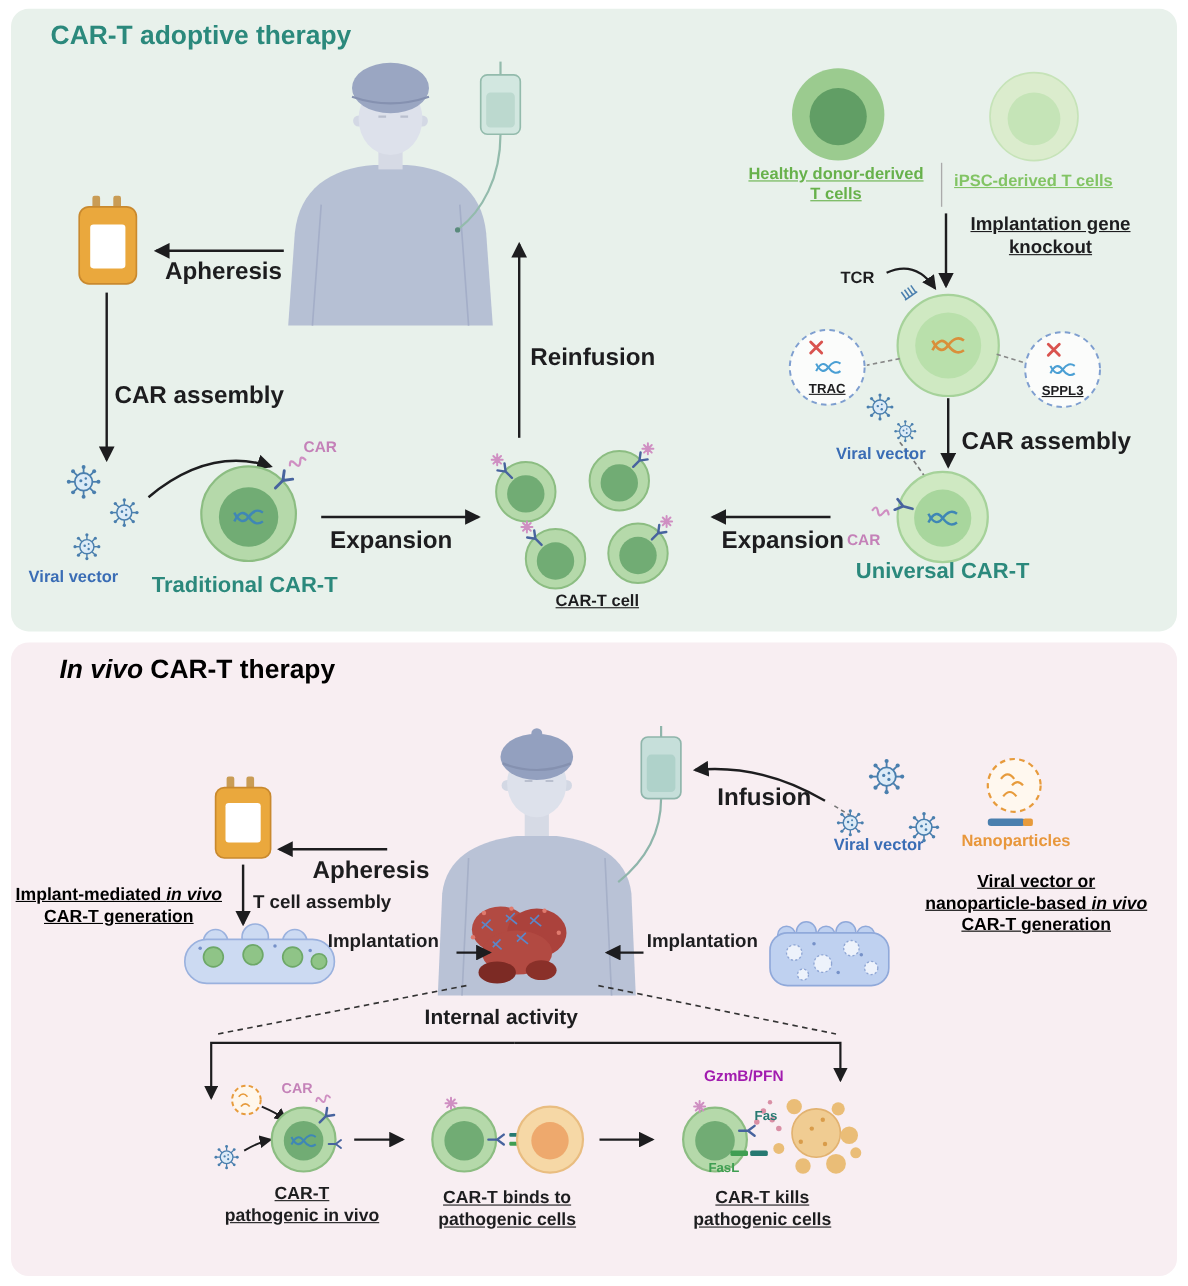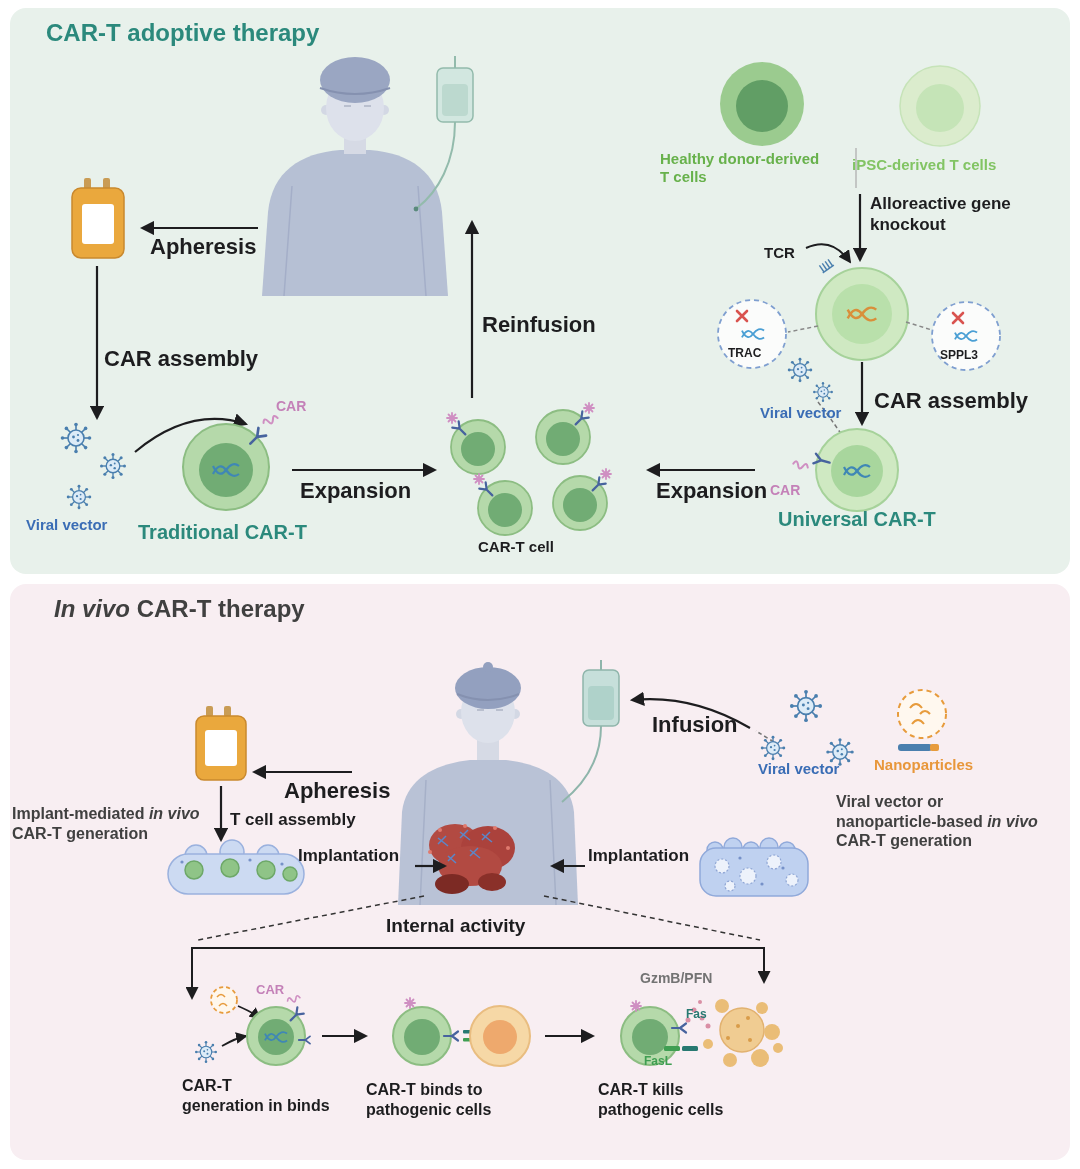--- a/index.html
+++ b/index.html
@@ -3,25 +3,25 @@
 <meta charset="utf-8">
 <style>
   html,body{margin:0;padding:0;background:#ffffff;}
   .canvas{position:relative;width:1080px;height:1169px;background:#fff;
           font-family:"Liberation Sans",sans-serif;overflow:hidden;border-radius:31px;}
   .panel{position:absolute;border-radius:16px;}
   .panel-top{left:10px;top:8px;width:1060px;height:566px;background:#e8f1eb;}
   .panel-bottom{left:10px;top:584px;width:1060px;height:576px;background:#f8eef2;}
   svg.overlay{position:absolute;left:0;top:0;width:1080px;height:1169px;}
   .lbl{position:absolute;font-weight:bold;color:#1d1d1f;line-height:1.22;white-space:nowrap;}
-  .wrap{white-space:normal;}
+  .wrap{white-space:normal;text-align:center;text-decoration:underline;}
   .it{font-style:italic;}
   .teal{color:#2b897c}.green{color:#67b14b}.green2{color:#82c464}
-  .blue{color:#3a6db5}.pink{color:#c481b8}.salmon{color:#404040}
-  .orange{color:#e8973b}.pinkred{color:#737373}.fgreen{color:#3f9e52}.fteal{color:#277971}
+  .blue{color:#3a6db5}.pink{color:#c481b8}.salmon{color:#000000}
+  .orange{color:#e8973b}.pinkred{color:#a21caf}.fgreen{color:#3f9e52}.fteal{color:#277971}
   .s12{font-size:12px}.s13{font-size:13px}.s14{font-size:14px}.s15{font-size:15px}
   .s16{font-size:16px}.s17{font-size:17px}.s18{font-size:22px}.s19{font-size:19px}
   .s20{font-size:20px}.s24{font-size:24px}
 </style>
 </head>
 <body>
 
 <div class="canvas">
 
   <div class="panel panel-top"></div>
@@ -415,21 +415,21 @@
   <div class="lbl pink s14" style="left:276px;top:398px">CAR</div>
   <div class="lbl s18" style="left:300px;top:478px">Expansion</div>
   <div class="lbl s15 wrap" style="left:478px;top:538px;width:130px">CAR-T cell</div>
   <div class="lbl s18" style="left:482px;top:312px">Reinfusion</div>
   <div class="lbl green s15 wrap" style="left:660px;top:150px;width:200px">
     <div>Healthy donor-derived</div>
     <div>T cells</div>
   </div>
   <div class="lbl green2 s15 wrap" style="left:852px;top:156px;width:175px">iPSC-derived T cells</div>
   <div class="lbl s17 wrap" style="left:870px;top:194px;width:170px">
-    <div>Alloreactive gene</div>
+    <div>Implantation gene</div>
     <div>knockout</div>
   </div>
   <div class="lbl s15" style="left:764px;top:244px">TCR</div>
   <div class="lbl s12 wrap" style="left:728px;top:346px;width:48px">TRAC</div>
   <div class="lbl s12 wrap" style="left:940px;top:348px;width:52px">SPPL3</div>
   <div class="lbl blue s15" style="left:760px;top:404px">Viral vector</div>
   <div class="lbl s18" style="left:874px;top:388px">CAR assembly</div>
   <div class="lbl pink s14" style="left:770px;top:482px">CAR</div>
   <div class="lbl teal s20" style="left:778px;top:507px">Universal CAR-T</div>
   <div class="lbl s18" style="left:656px;top:478px">Expansion</div>
@@ -450,21 +450,21 @@
   </div>
   <div class="lbl s17" style="left:298px;top:846px">Implantation</div>
   <div class="lbl s17" style="left:588px;top:846px">Implantation</div>
   <div class="lbl s19" style="left:386px;top:914px">Internal activity</div>
   <div class="lbl pink s13" style="left:256px;top:982px">CAR</div>
   <div class="lbl pinkred s14" style="left:640px;top:970px">GzmB/PFN</div>
   <div class="lbl fgreen s12" style="left:644px;top:1054px">FasL</div>
   <div class="lbl fteal s12" style="left:686px;top:1007px">Fas</div>
   <div class="lbl s16 wrap" style="left:182px;top:1076px;width:185px">
     <div>CAR-T</div>
-    <div>generation in binds</div>
+    <div>pathogenic in vivo</div>
   </div>
   <div class="lbl s16 wrap" style="left:366px;top:1080px;width:190px">
     <div>CAR-T binds to</div>
     <div>pathogenic cells</div>
   </div>
   <div class="lbl s16 wrap" style="left:598px;top:1080px;width:190px">
     <div>CAR-T kills</div>
     <div>pathogenic cells</div>
   </div>
 

